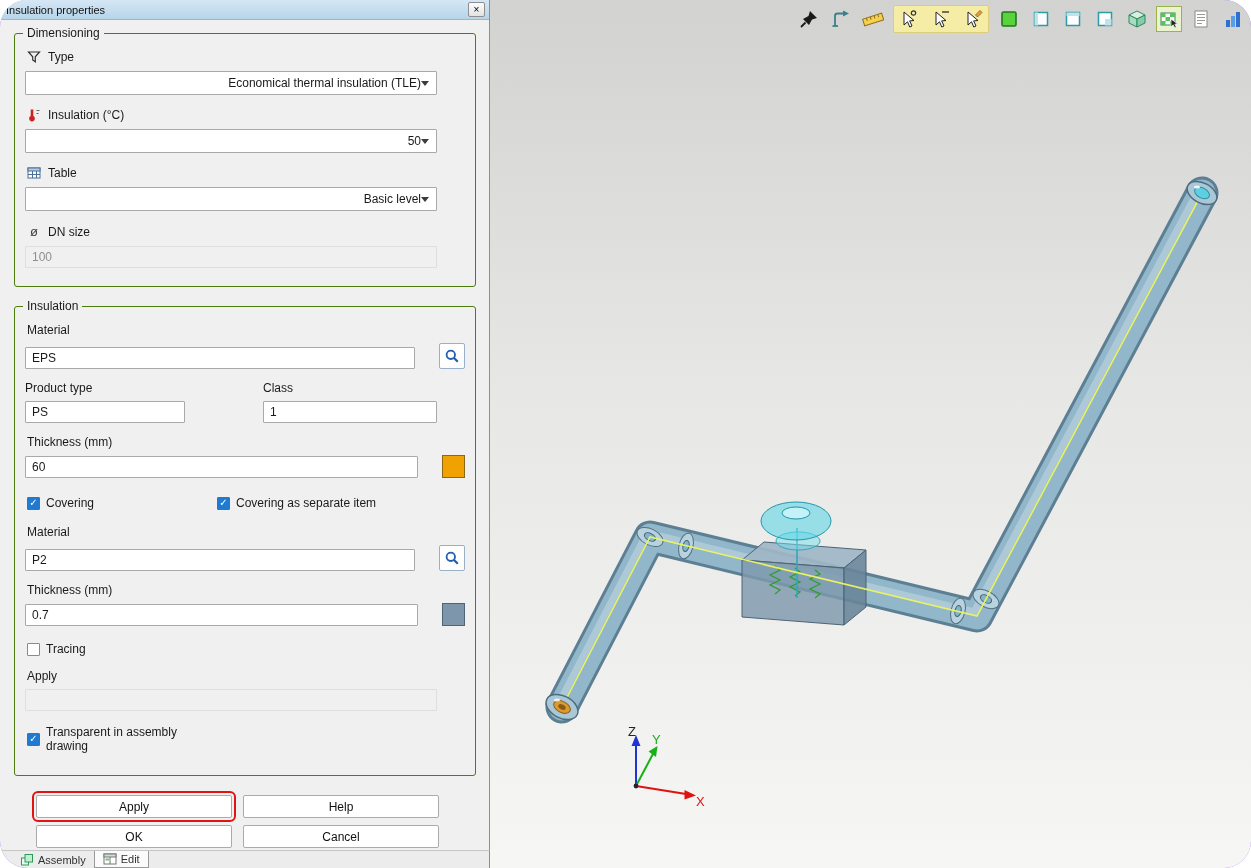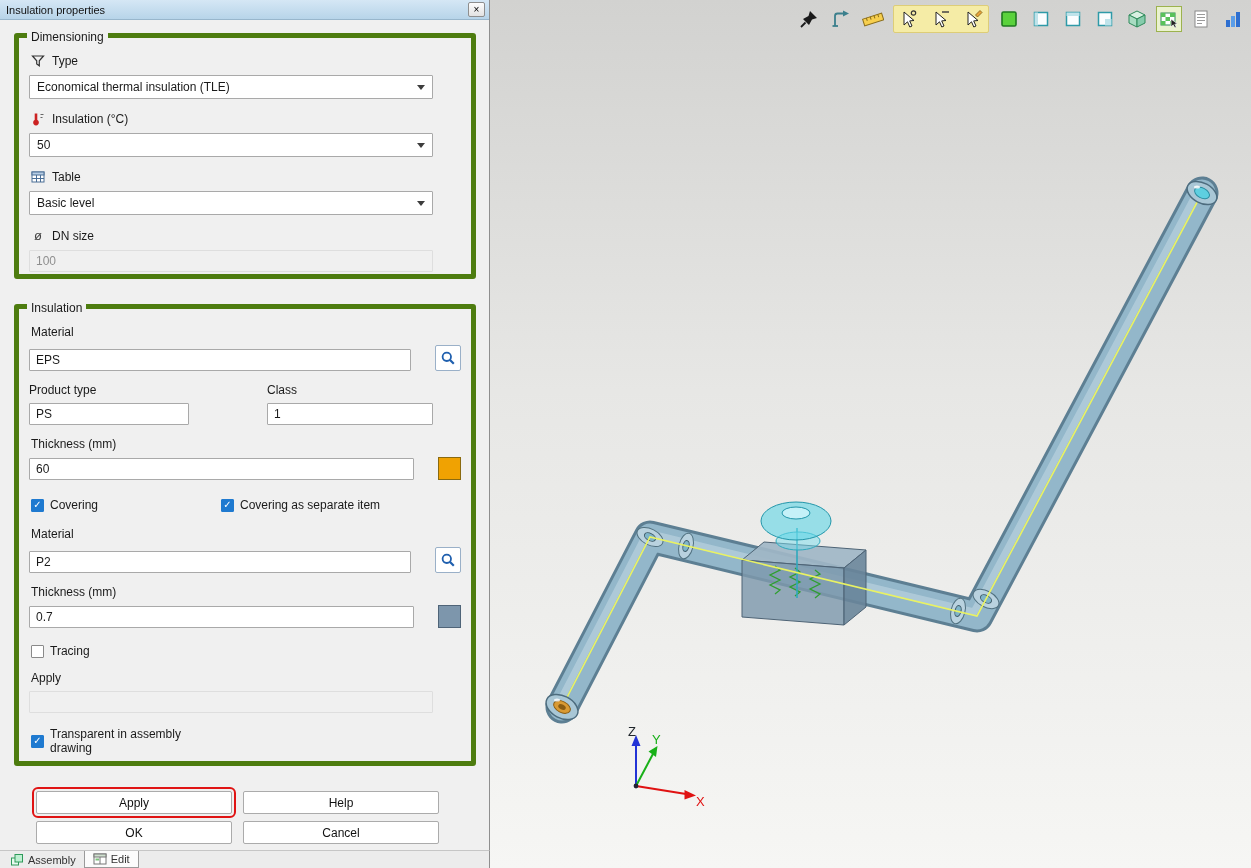--- a/index.html
+++ b/index.html
@@ -1,38 +1,38 @@
 <!DOCTYPE html>
 <html><head>
 <meta charset="utf-8">
 <style>
   html,body { margin:0; padding:0; }
   body { font-family:"Liberation Sans", sans-serif; font-size:12px; color:#1a1a1a; }
-  #app { position:relative; width:1251px; height:868px; overflow:hidden; background:#8b5cf6; }
+  #app { position:relative; width:1251px; height:868px; overflow:hidden; background:#8b5cf6;border-radius:27px; }
 
   
   .dialog { position:absolute; left:0; top:0; width:490px; height:850px; background:#f0f0f0;
             border-right:1px solid #8f8f8f; box-sizing:border-box; }
   .titlebar { height:19px; background:linear-gradient(#d5e7f5,#b7d4e9); border-bottom:1px solid #98b6cc;
               display:flex; align-items:center; padding:0 4px 0 6px; }
   .titlebar .title { flex:1; font-size:11px; color:#111; }
   .close-btn { width:17px; height:15px; display:flex; align-items:center; justify-content:center;
                background:linear-gradient(#fdfdfd,#e2e2e2); border:1px solid #8e8e8e; border-radius:2px;
                font-size:10px; line-height:1; padding:0; cursor:default; }
   .dialog-body { padding:13px 13px 0 14px; }
 
-  .group { position:relative; border:5px solid #4d7c0f; border-radius:3px; padding:16px 10px 2px; margin-bottom:25px; background:#f0f0f0; }
+  .group { position:relative; border:1px solid #4d7c0f; border-radius:3px; padding:16px 10px 18px; margin-bottom:19px; background:#f0f0f0; }
   .legend { position:absolute; top:-8px; left:8px; background:#f0f0f0; padding:0 4px; }
 
   .fl { display:flex; align-items:center; gap:7px; margin:0 0 7px 2px; }
   .fl svg, .fl .glyph { flex:0 0 auto; }
   .glyph { font-size:13px; color:#444; width:14px; text-align:center; }
 
   .select { height:22px; border:1px solid #a9a9a9; border-radius:1px; background:#fff; display:flex;
-            align-items:center; justify-content:space-between; padding:0 7px; margin:0 28px 13px 0; cursor:default; }
+            align-items:center; justify-content:flex-end; padding:0 7px; margin:0 28px 13px 0; cursor:default; }
   .chev { width:0; height:0; border-left:4px solid transparent; border-right:4px solid transparent; border-top:5px solid #3c3c3c; }
 
   .text-input { height:22px; border:1px solid #a9a9a9; border-radius:1px; background:#fff; padding:0 6px;
                 font:12px "Liberation Sans", sans-serif; box-sizing:border-box; color:#1a1a1a; }
   .text-input:disabled { background:#f0f0f0; border-color:#dedede; color:#8f8f8f; }
 
   .lab { margin:0 0 6px 2px; }
   .row { display:flex; align-items:flex-end; gap:24px; margin-bottom:12px; }
   .grow { flex:1 1 auto; min-width:0; }
   .w160 { width:160px; flex:0 0 160px; }
@@ -52,21 +52,21 @@
   .box.checked .mark { display:block; }
 
   .btns { margin:12px 0 0 22px; display:grid; grid-template-columns:196px 196px; gap:7px 11px; }
   .btn { height:23px; background:#fff; border:1px solid #ababab; border-radius:2px;
          font:12px "Liberation Sans", sans-serif; color:#111; cursor:default; }
   .btn.apply { outline:2px solid #e01414; outline-offset:2px; }
 
   
   .tabbar { position:absolute; left:0; bottom:0; width:490px; height:18px; background:#ececec;
             border-top:1px solid #c6c6c6; border-right:1px solid #8f8f8f; box-sizing:border-box;
-            display:flex; align-items:stretch; padding-left:2px; }
+            display:flex; align-items:stretch; padding-left:12px; }
   .tab { display:flex; align-items:center; gap:4px; padding:0 8px; font-size:11px; color:#333; cursor:default; }
   .tab.active { background:#fbfbfb; border:1px solid #9a9a9a; border-top:none; }
 
   
   .viewport { position:absolute; left:490px; top:0; width:761px; height:868px;
               background:linear-gradient(180deg,#d2d2d0 0%,#e7e7e5 45%,#f6f6f4 100%); }
   .scene { position:absolute; inset:0; }
   .scene text { font-family:"Liberation Sans", sans-serif; font-size:13px; }
 
   .toolbar { position:absolute; top:5px; right:6px; display:flex; align-items:center; gap:8px; z-index:5; }

